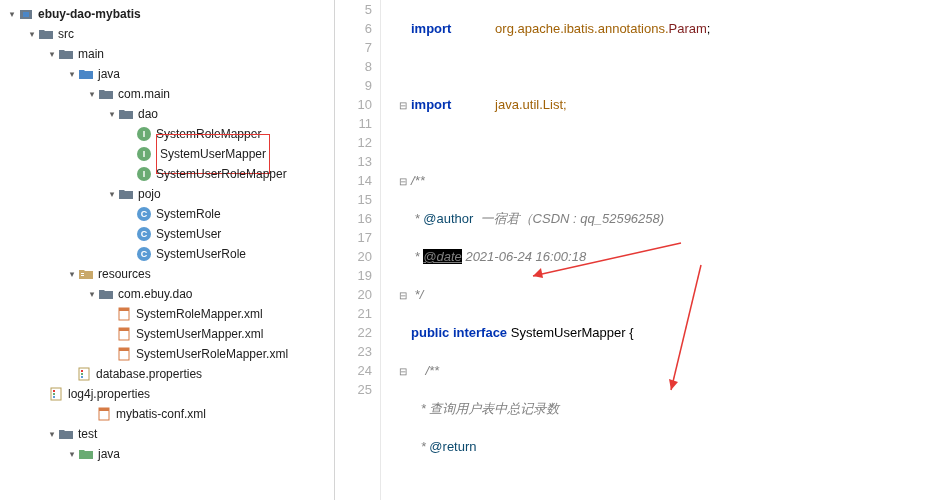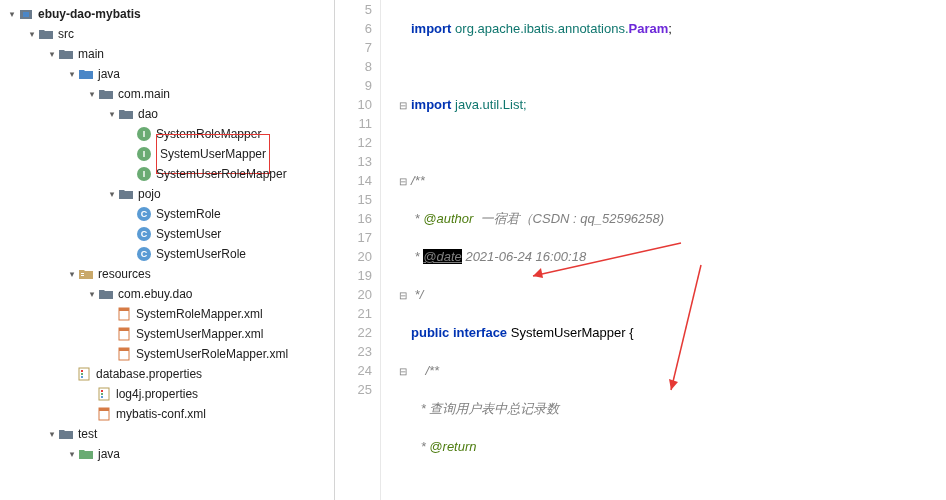--- a/index.html
+++ b/index.html
@@ -15,26 +15,26 @@
 .circ-i { background: #6aab73; }
 .circ-c { background: #5a9bd4; }
 .folder-label { color: #212121; }
 .highlight-box { border: 1.5px solid #e53935; padding: 12px 3px; }
 .editor { flex: 1; display: flex; position: relative; font-family: "JetBrains Mono", Consolas, monospace; font-size: 13px; }
 .gutter { width: 46px; background: #fff; border-right: 1px solid #e8e8e8; text-align: right; color: #adadad; padding-right: 8px; line-height: 19px; padding-top: 0; }
 .gutter .ln { height: 19px; }
 .code { flex: 1; padding-left: 18px; line-height: 19px; white-space: pre; position: relative; }
 .code .line { height: 19px; }
 .kw { color: #0033b3; font-weight: bold; }
-.ann { color: #4d7c0f; font-style: italic; }
+.ann { color: #0c4a6e; }
 .dtag { color: #808080; font-style: italic; background: #000000; text-decoration: underline; }
 .com { color: #808080; font-style: italic; }
-.pkg { color: #0f766e; }
+.pkg { color: #a16207; margin-left: 40px; }
 .cls { color: #000; }
-.cls-param { color: #6d28d9; font-weight: bold; }
+.cls-param { color: #7f1d1d; font-weight: normal; }
 .fold { color: #808080; font-size: 10px; padding-right: 3px; display: inline-block; width: 12px; }
 .annotation { position: absolute; color: #e53935; font-size: 14px; font-family: "Microsoft YaHei", sans-serif; line-height: 18px; }
 .arrow-line { stroke: #e53935; stroke-width: 1.5; fill: none; }
 .arrow-head { fill: #e53935; }
 svg.overlay { position: absolute; top: 0; left: 0; pointer-events: none; }
 </style>
 </head>
 <body>
 
 <div class="sidebar">
@@ -189,21 +189,21 @@
     <span class="icon">
         <svg width="14" height="14">
           <rect x="2" y="1" width="10" height="12" fill="#fff" stroke="#b8a05a"></rect>
           <rect x="4" y="3" width="2" height="2" fill="#e53935"></rect>
           <rect x="4" y="6" width="2" height="2" fill="#6aab73"></rect>
           <rect x="4" y="9" width="2" height="2" fill="#5a9bd4"></rect>
         </svg>
       </span>
     <span class="folder-label">database.properties</span>
   </div>
-  <div class="tree-node" style="padding-left:96px">
+  <div class="tree-node" style="padding-left:48px">
     <span class="icon">
         <svg width="14" height="14">
           <rect x="2" y="1" width="10" height="12" fill="#fff" stroke="#b8a05a"></rect>
           <rect x="4" y="3" width="2" height="2" fill="#e53935"></rect>
           <rect x="4" y="6" width="2" height="2" fill="#6aab73"></rect>
           <rect x="4" y="9" width="2" height="2" fill="#5a9bd4"></rect>
         </svg>
       </span>
     <span class="folder-label">log4j.properties</span>
   </div>

